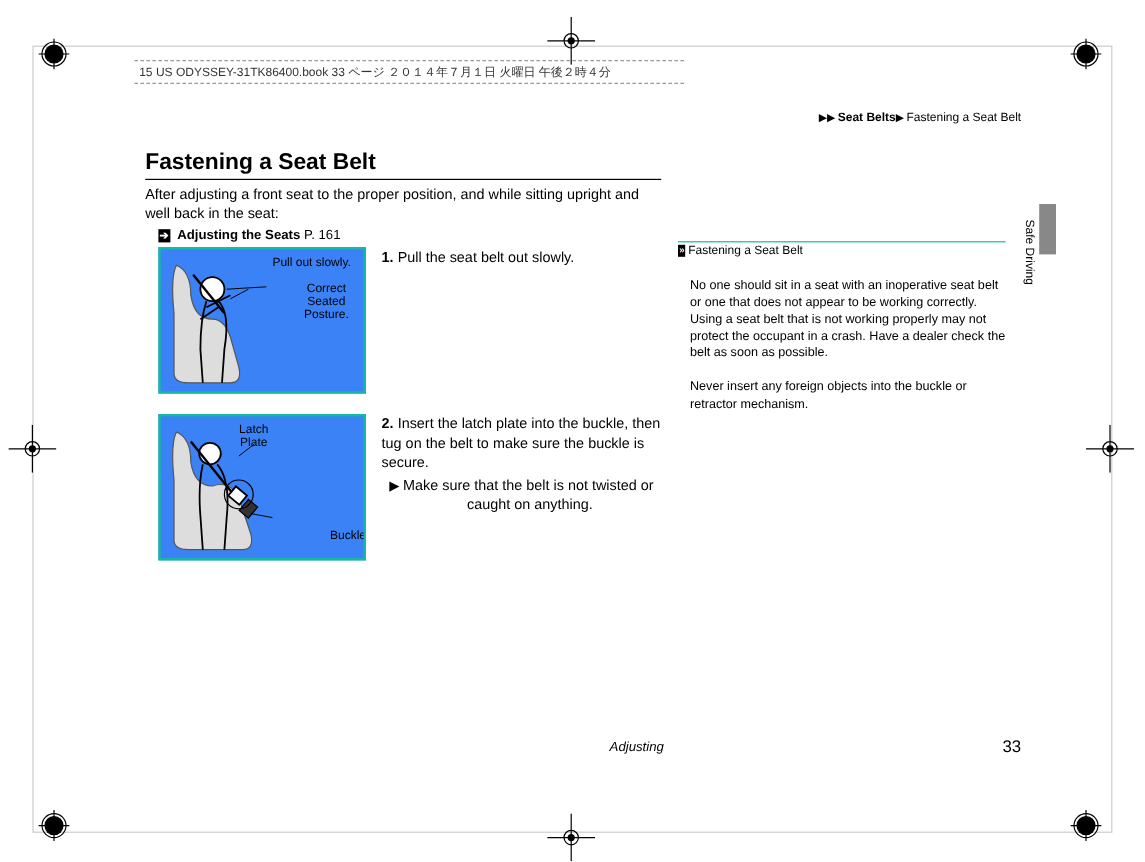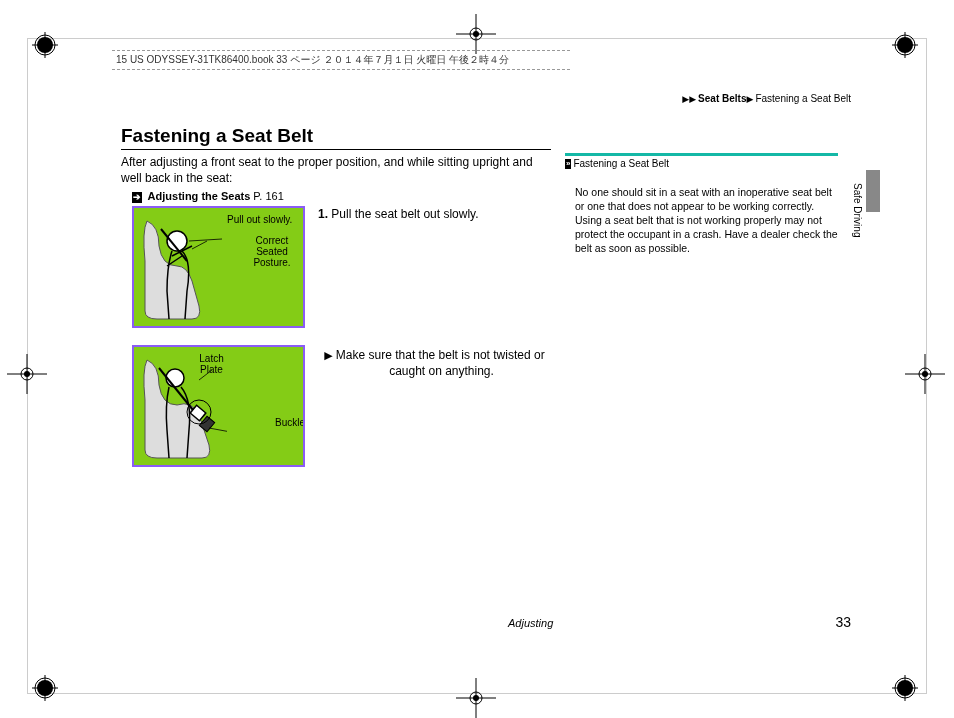--- a/index.html
+++ b/index.html
@@ -70,39 +70,39 @@
     font-size: 9px;
     font-weight: bold;
     padding: 0 1px;
     margin-right: 3px;
     line-height: 11px;
     vertical-align: middle;
   }
   .xref b { font-weight: bold; }
   .fig {
     position: absolute;
-    border: 2px solid #8b5cf6;
+    border: 2px solid #14b8a6;
     width: 169px;
     height: 118px;
     left: 132px;
-    background: #84cc16;
+    background: #3b82f6;
     overflow: hidden;
   }
   .fig1 { top: 206px; }
   .fig2 { top: 345px; }
   .fig .lbl {
     position: absolute;
     font-size: 10px;
     text-align: center;
     line-height: 1.1;
   }
   .fig1 .lbl1 { left: 93px; top: 6px; }
   .fig1 .lbl2 { left: 113px; top: 27px; width: 50px; }
   .fig2 .lbl1 { left: 60px; top: 6px; width: 35px; }
-  .fig2 .lbl2 { left: 120px; top: 70px; padding-left: 21px; }
+  .fig2 .lbl2 { left: 120px; top: 94px; padding-left: 21px; }
   .step {
     position: absolute;
     left: 318px;
     width: 233px;
     font-size: 12px;
     line-height: 1.35;
   }
   .step1 { top: 206px; }
   .step2 { top: 345px; }
   .step b { font-weight: bold; }
@@ -110,24 +110,25 @@
   .step .arrow { font-size: 11px; }
   .sidebox {
     position: absolute;
     left: 565px;
     top: 153px;
     width: 273px;
     font-size: 10.5px;
     line-height: 1.35;
   }
   .sidebox-head {
-    border-top: 3px solid #14b8a6;
+    border-top: 1px solid #14b8a6;
     padding-top: 1px;
     margin-bottom: 3px;
     font-size: 10px;
+    margin-top: 48px;
   }
   .sidebox-head .dbl {
     display: inline-block;
     background: #000;
     color: #fff;
     font-size: 8px;
     font-weight: bold;
     padding: 0 1px;
     margin-right: 2px;
     line-height: 10px;
@@ -291,29 +292,34 @@
   <div class="lbl lbl1">Latch Plate</div>
   <div class="lbl lbl2">Buckle</div>
 </div>
 
 <div class="step step1">
   <b>1.</b>
   <span>Pull the seat belt out slowly.</span>
 </div>
 
 <div class="step step2">
+  <div>
+    <b>2.</b>
+    <span>Insert the latch plate into the buckle, then tug on the belt to make sure the buckle is secure.</span>
+  </div>
   <div class="sub">
     <span class="arrow">▶ </span><span>Make sure that the belt is not twisted or caught on anything.</span>
   </div>
 </div>
 
 <div class="sidebox">
   <div class="sidebox-head">
     <span class="dbl">»</span><span>Fastening a Seat Belt</span>
   </div>
   <p>No one should sit in a seat with an inoperative seat belt or one that does not appear to be working correctly. Using a seat belt that is not working properly may not protect the occupant in a crash. Have a dealer check the belt as soon as possible.</p>
+  <p>Never insert any foreign objects into the buckle or retractor mechanism.</p>
 </div>
 
 <div class="tab"></div>
 <div class="vtext">Safe Driving</div>
 
 <div class="continued">Adjusting</div>
 <div class="pagenum">33</div>
 
 </body></html>

